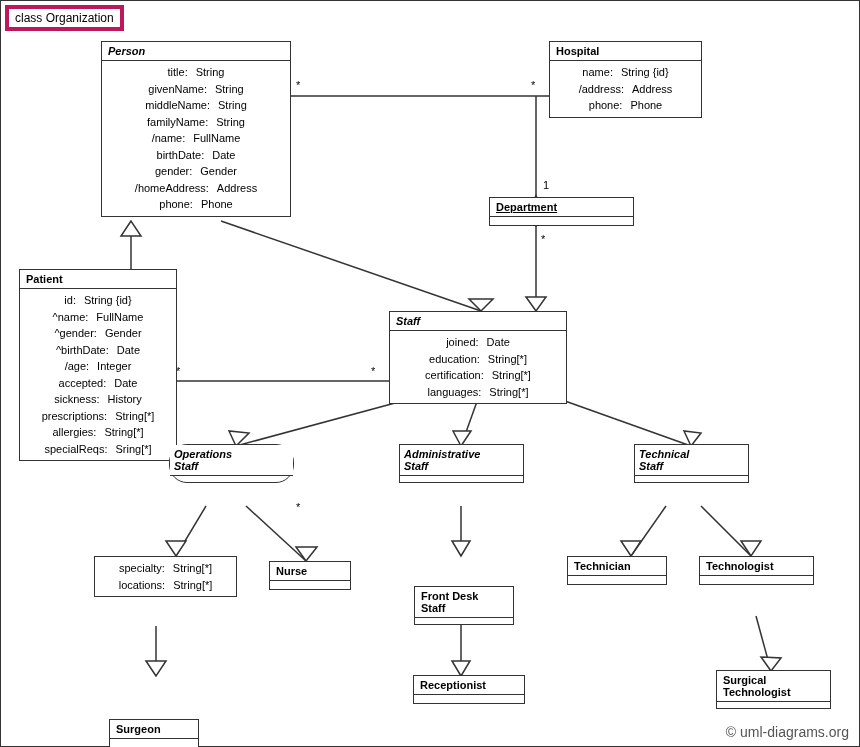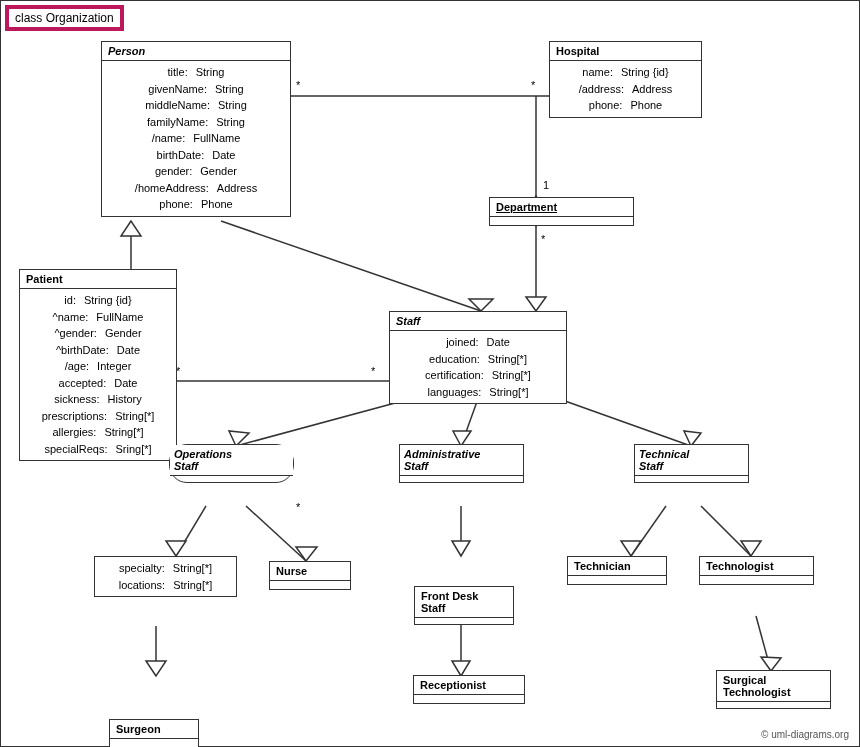--- a/index.html
+++ b/index.html
@@ -52,21 +52,21 @@
       left: 4px;
       border: 4px solid #be185d;
       padding: 2px 6px;
       font-size: 12px;
       background: #fff;
     }
     .copyright {
       position: absolute;
       bottom: 6px;
       right: 10px;
-      font-size: 10px;
+      font-size: 14px;
       color: #555;
     }
     svg.connections {
       position: absolute;
       top: 0;
       left: 0;
       width: 860px;
       height: 747px;
       pointer-events: none;
     }

